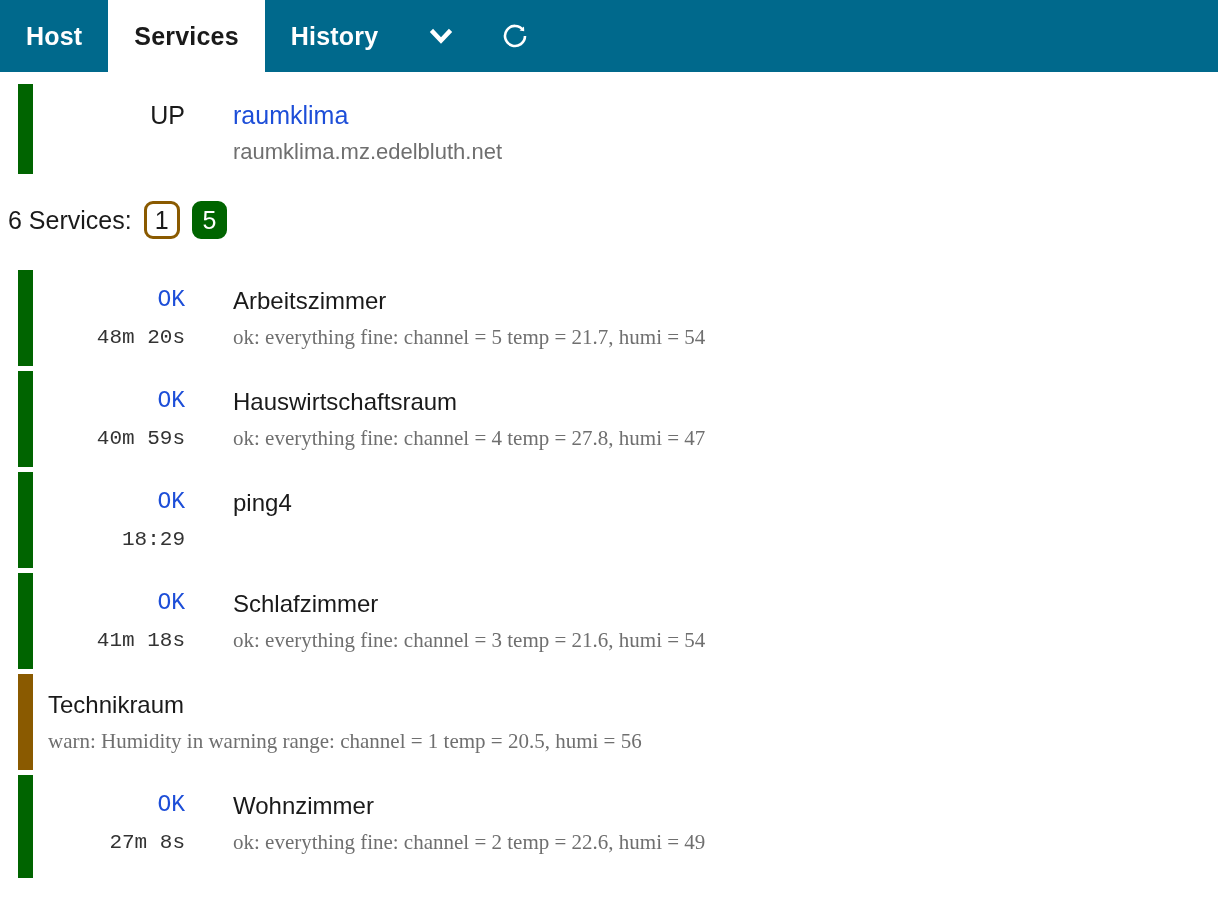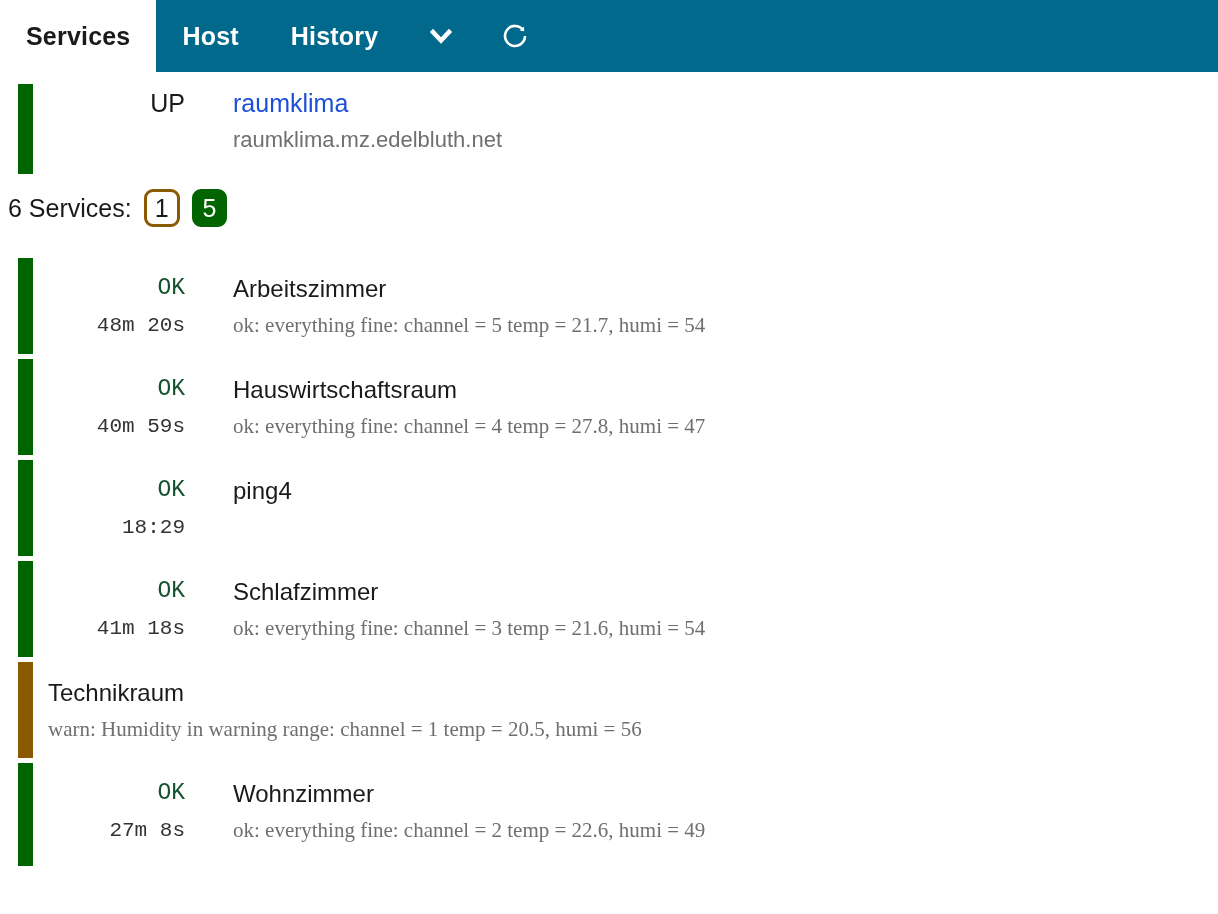--- a/index.html
+++ b/index.html
@@ -44,20 +44,21 @@
     justify-content: center;
     padding: 0 22px;
     cursor: pointer;
   }
   .tab-icon svg { display: block; }
 
   
   .host-block {
     position: relative;
     height: 108px;
+    padding-top: 12px;
   }
   .statebar {
     position: absolute;
     left: 18px;
     width: 15px;
     background: #006400;
   }
   .host-statebar {
     top: 12px;
     height: 90px;
@@ -156,21 +157,21 @@
 
   .svc-state-col {
     width: 185px;
     text-align: right;
     flex: 0 0 185px;
     padding-top: 12px;
   }
   .svc-state {
     font-family: "Liberation Mono", "DejaVu Sans Mono", monospace;
     font-size: 23px;
-    color: #14532d;
+    color: #1d4ed8;
     line-height: 37px;
   }
   .svc-duration {
     font-family: "Liberation Mono", "DejaVu Sans Mono", monospace;
     font-size: 21px;
     color: #333333;
     line-height: 37px;
   }
   .svc-text-col {
     padding-left: 48px;
@@ -189,25 +190,25 @@
     font-size: 21px;
     color: #6f6f6f;
     line-height: 37px;
     white-space: nowrap;
   }
 </style>
 </head>
 <body>
 
 <div class="tabbar">
+  <div class="tab">
+    <span>Host</span>
+  </div>
   <div class="tab active">
     <span>Services</span>
-  </div>
-  <div class="tab">
-    <span>Host</span>
   </div>
   <div class="tab">
     <span>History</span>
   </div>
   <div class="tab-icon">
     <svg width="30" height="30" viewBox="0 0 30 30" aria-hidden="true">
       <path d="M7 11 L15 19.5 L23 11" fill="none" stroke="#ffffff" stroke-width="4.5" stroke-linecap="square" stroke-linejoin="miter"></path>
     </svg>
   </div>
   <div class="tab-icon">

